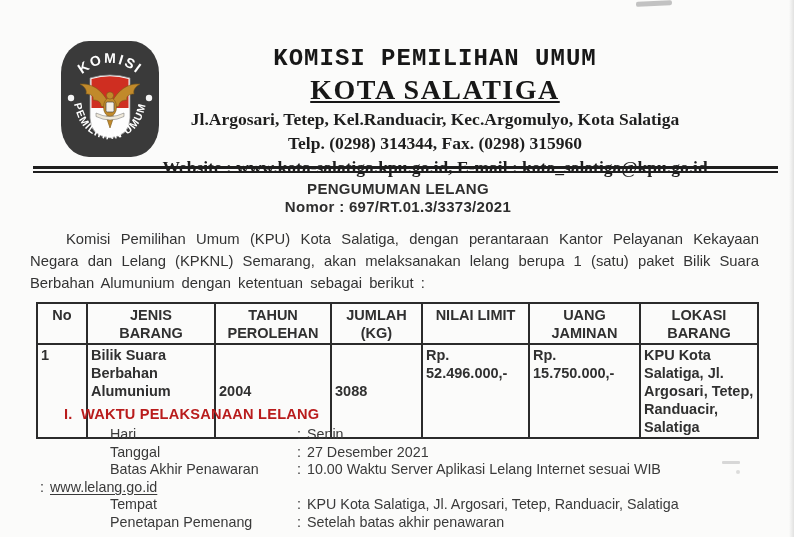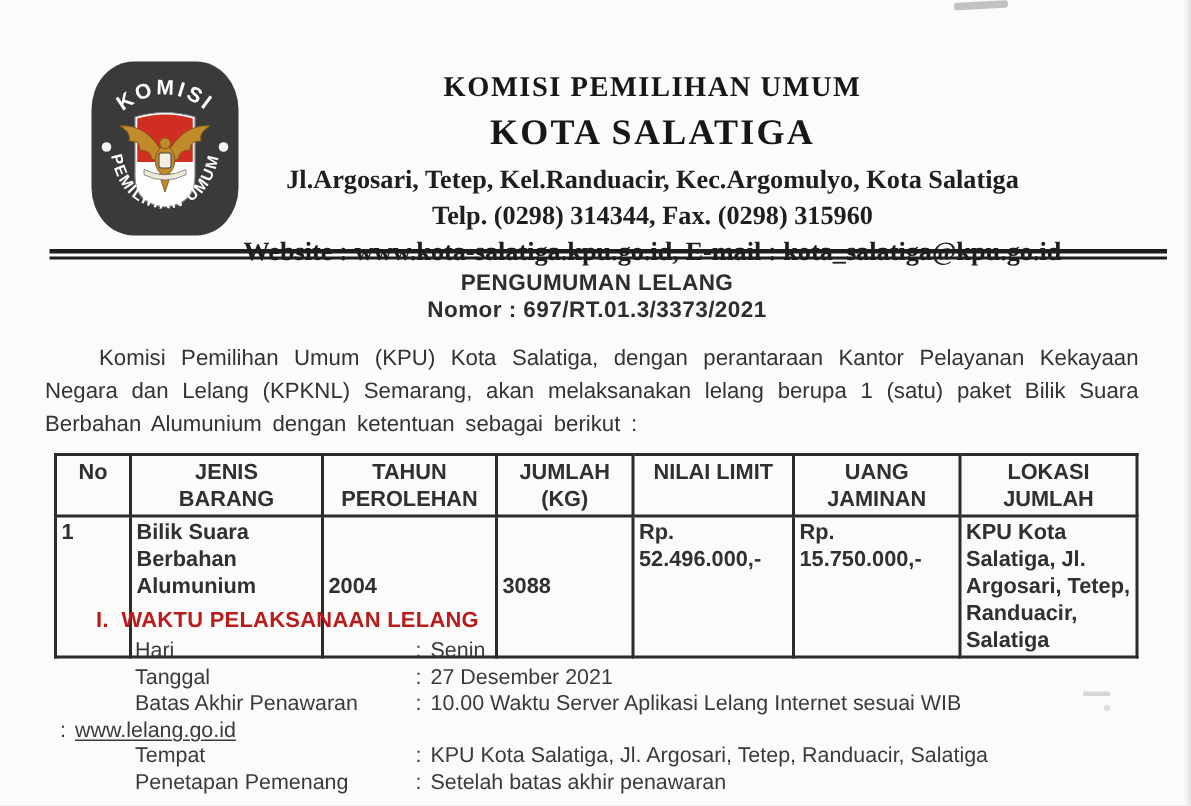--- a/index.html
+++ b/index.html
@@ -8,22 +8,22 @@
     background:#fbfbfa; overflow:hidden;
     font-family:"Liberation Sans", sans-serif; color:#262626;
   }
   .edge-shadow { position:absolute; right:0; top:0; bottom:0; width:5px;
     background:linear-gradient(to right, rgba(0,0,0,0), rgba(0,0,0,0.10)); }
 
   
   .logo { position:absolute; left:58px; top:38px; width:104px; height:122px; }
   .hdr { position:absolute; left:150px; top:44px; width:570px; text-align:center;
     font-family:"Liberation Serif", serif; color:#171717; }
-  .org1 { font-size:19px; font-weight:bold; letter-spacing:1px; line-height:30px; }
-  .org2 { font-size:24px; font-weight:bold; letter-spacing:1.5px; line-height:31px; }
+  .org1 { font-size:24px; font-weight:bold; letter-spacing:1px; line-height:30px;font-family:Liberation Mono, monospace; }
+  .org2 { font-size:28px; font-weight:bold; letter-spacing:1.5px; line-height:31px;text-decoration:underline; }
   .addr { font-size:17.5px; font-weight:600; line-height:20px; margin-top:4px; color:#1e1e1e; }
   .rule-double { position:absolute; left:33px; top:166px; width:745px; height:2px;
     border-top:3px solid #1e1e1e; border-bottom:2px solid #1e1e1e; }
 
   
   .title-block { position:absolute; left:0; right:10px; top:180px; text-align:center;
     font-weight:bold; font-size:15px; line-height:18px; color:#2e2e2e; letter-spacing:0.3px;padding-left:12px; }
 
   
   .intro { position:absolute; left:30px; top:229px; width:729px;
@@ -38,21 +38,21 @@
   .tbl td { height:55px; }
   .v-top { vertical-align:top; padding-top:2px; }
   .v-mid { vertical-align:middle; }
 
   
   .sec { position:absolute; left:40px; top:405px; width:730px; }
   .sec-head { font-weight:bold; font-size:14.6px; line-height:18px; color:#b91c1c; letter-spacing:0.2px;margin-left:24px; }
   .sec-head .num { display:inline-block; width:17px; }
   .sched { margin-top:3px; }
   .srow { display:flex; font-size:14.3px; line-height:17.6px; color:#3a3a3a; }
-  .srow .lbl { margin-left:50px; width:187px; flex:0 0 auto; }
+  .srow .lbl { margin-left:70px; width:187px; flex:0 0 auto; }
   .srow .col { flex:0 0 auto; width:10px; }
   .srow .val { flex:1 1 auto; }
   .link-underline { text-decoration:underline; text-underline-offset:2px; }
 
   
   .artifact { position:absolute; pointer-events:none; }
   .smudge-top { left:636px; top:1px; width:36px; height:5px;
     background:rgba(110,110,110,0.40); border-radius:2px; transform:rotate(-3deg); }
   .speck-a { left:722px; top:461px; width:18px; height:3px;
     background:rgba(150,150,150,0.35); border-radius:1px; }
@@ -121,21 +121,21 @@
       <th>No</th>
       <th>JENIS
 BARANG</th>
       <th>TAHUN
 PEROLEHAN</th>
       <th>JUMLAH
 (KG)</th>
       <th>NILAI LIMIT</th>
       <th>UANG
 JAMINAN</th>
-      <th>LOKASI JUMLAH</th>
+      <th>LOKASI BARANG</th>
     </tr>
     <tr>
       <td class="v-top">1</td>
       <td class="v-top">Bilik Suara
 Berbahan
 Alumunium</td>
       <td class="v-mid">2004</td>
       <td class="v-mid">3088</td>
       <td class="v-top">Rp.
 52.496.000,-</td>

